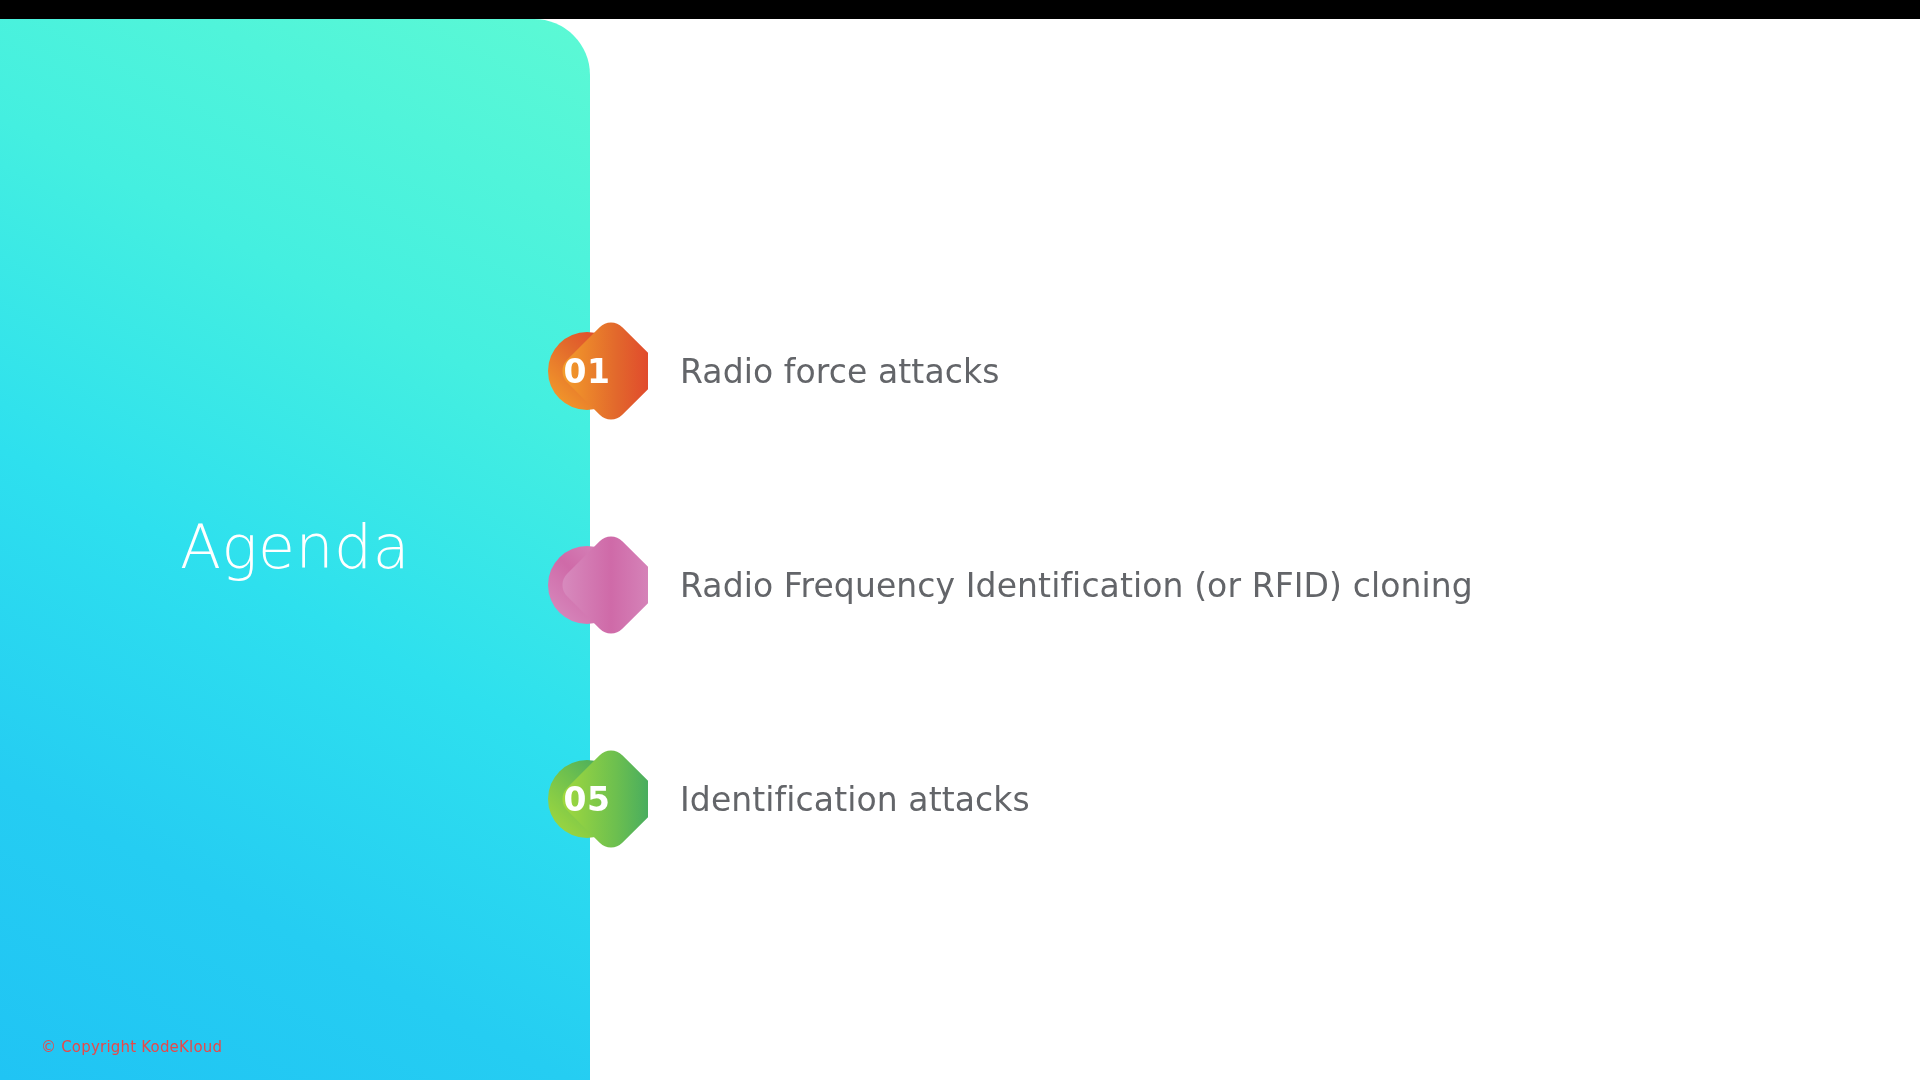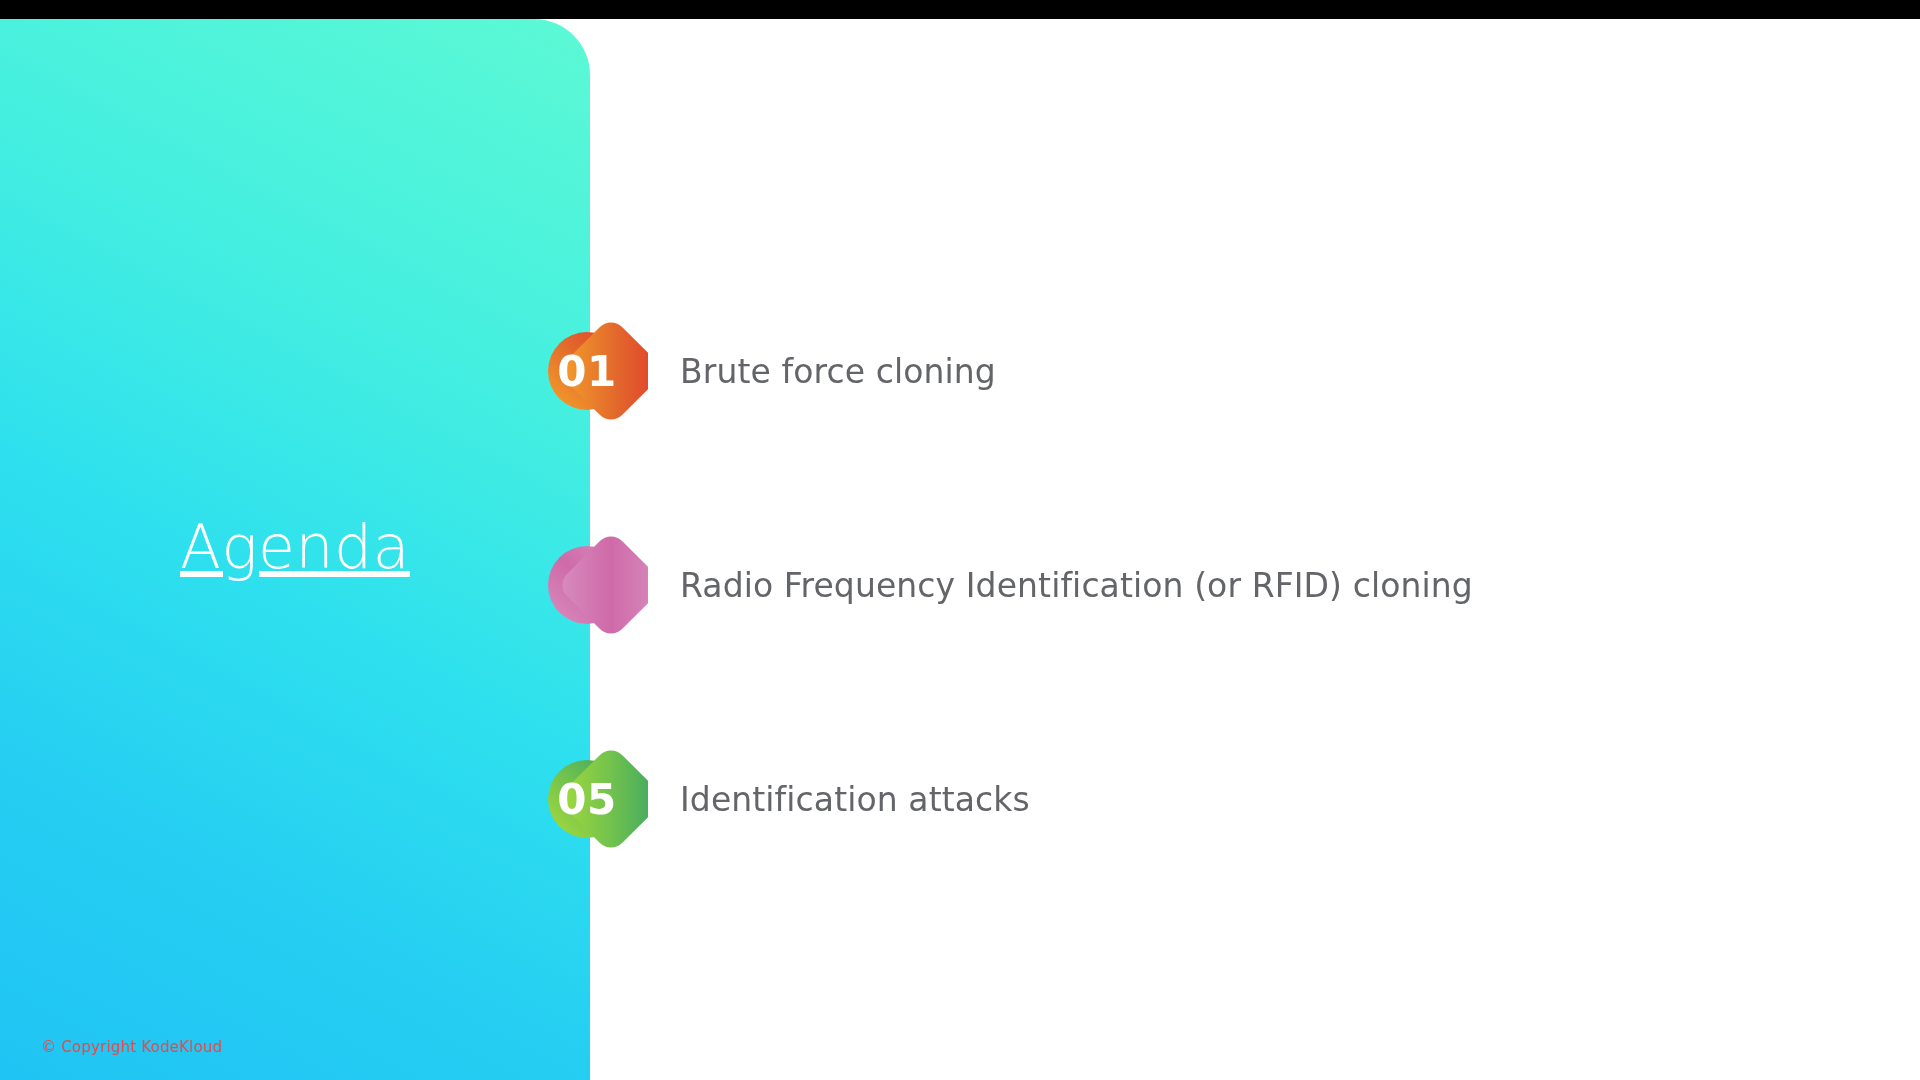--- a/index.html
+++ b/index.html
@@ -60,21 +60,20 @@
     align-items: center;
     justify-content: center;
     color: #ffffff;
     font-size: 60px;
     font-weight: 300;
     letter-spacing: 0.5px;
     line-height: 1;
     padding-bottom: 6px;
     box-sizing: border-box;
     user-select: none;
-    text-decoration: underline;
   }
 
   .copyright {
     position: absolute;
     left: 41px;
     bottom: 24px;
     color: #ef4444;
     font-size: 15px;
     font-weight: 400;
     letter-spacing: 0.2px;
@@ -118,21 +117,21 @@
   .badge-num {
     position: absolute;
     left: 0;
     top: 0;
     width: 78px;
     height: 110px;
     display: flex;
     align-items: center;
     justify-content: center;
     color: #ffffff;
-    font-size: 42px;
+    font-size: 33px;
     font-weight: 700;
     letter-spacing: 0.5px;
     z-index: 3;
     user-select: none;
   }
 
   .agenda-text {
     margin-left: 32px;
     color: #636569;
     font-size: 33px;
@@ -166,21 +165,21 @@
               <stop offset="100%" stop-color="#e03a2d"></stop>
             </linearGradient>
           </defs>
           <g fill="url(#g1)">
             <circle cx="39" cy="55" r="39"></circle>
             <rect x="24" y="16" width="78" height="78" rx="16" ry="16" transform="rotate(45 63 55)"></rect>
           </g>
         </svg>
         <div class="badge-num">01</div>
       </div>
-      <div class="agenda-text">Brute force cloning</div>
+      <div class="agenda-text">Radio force attacks</div>
     </div>
 
     <div class="agenda-row">
       <div class="badge">
         <svg class="badge-shape" viewBox="0 0 100 110">
           <defs>
             <linearGradient id="g2" x1="0" y1="1" x2="1" y2="0">
               <stop offset="0%" stop-color="#d88ec0"></stop>
               <stop offset="50%" stop-color="#cf6aa8"></stop>
               <stop offset="100%" stop-color="#d88ec0"></stop>

